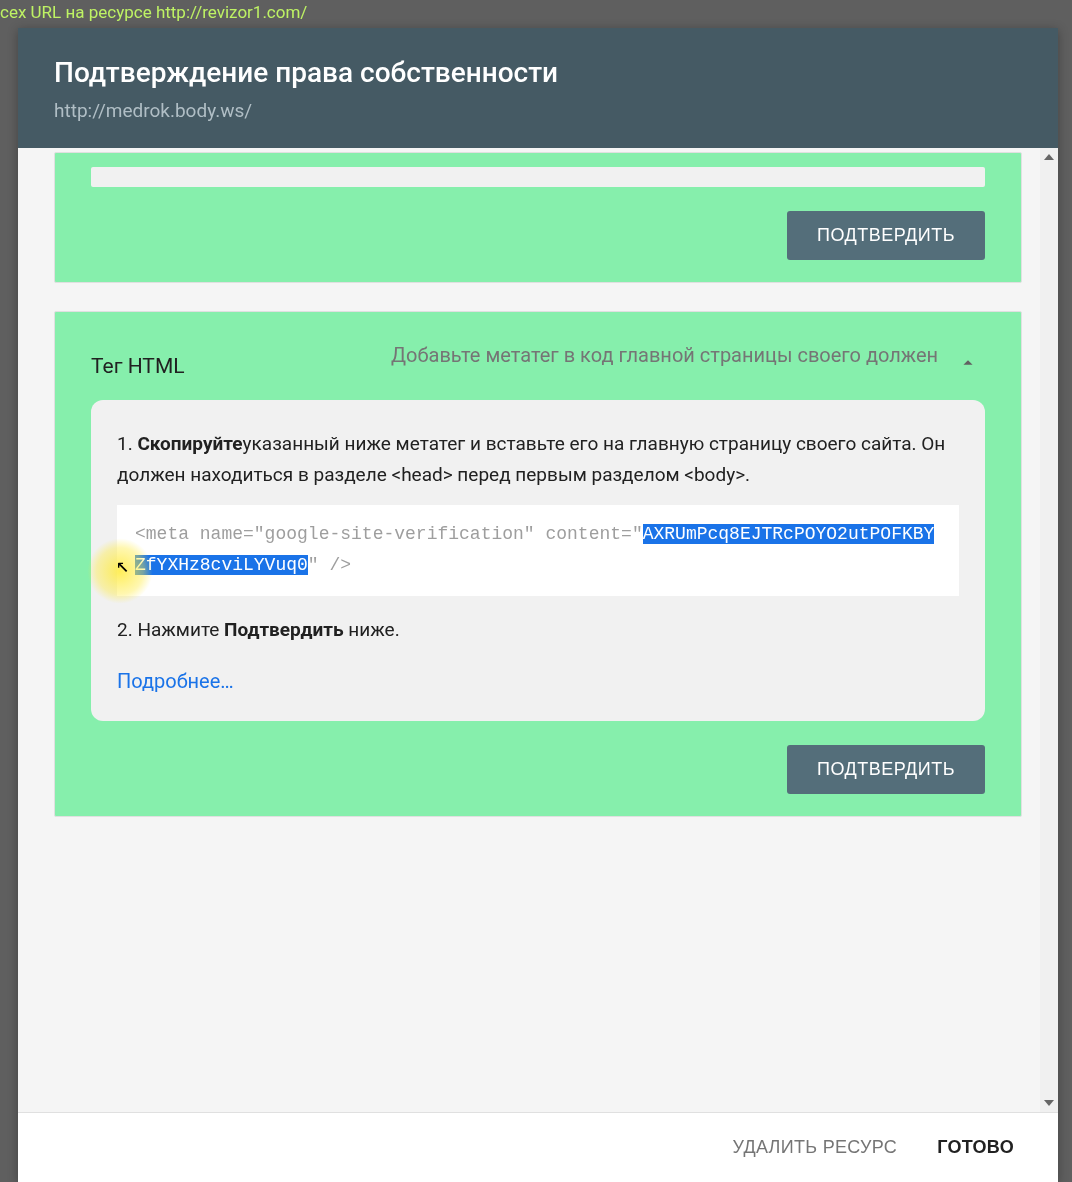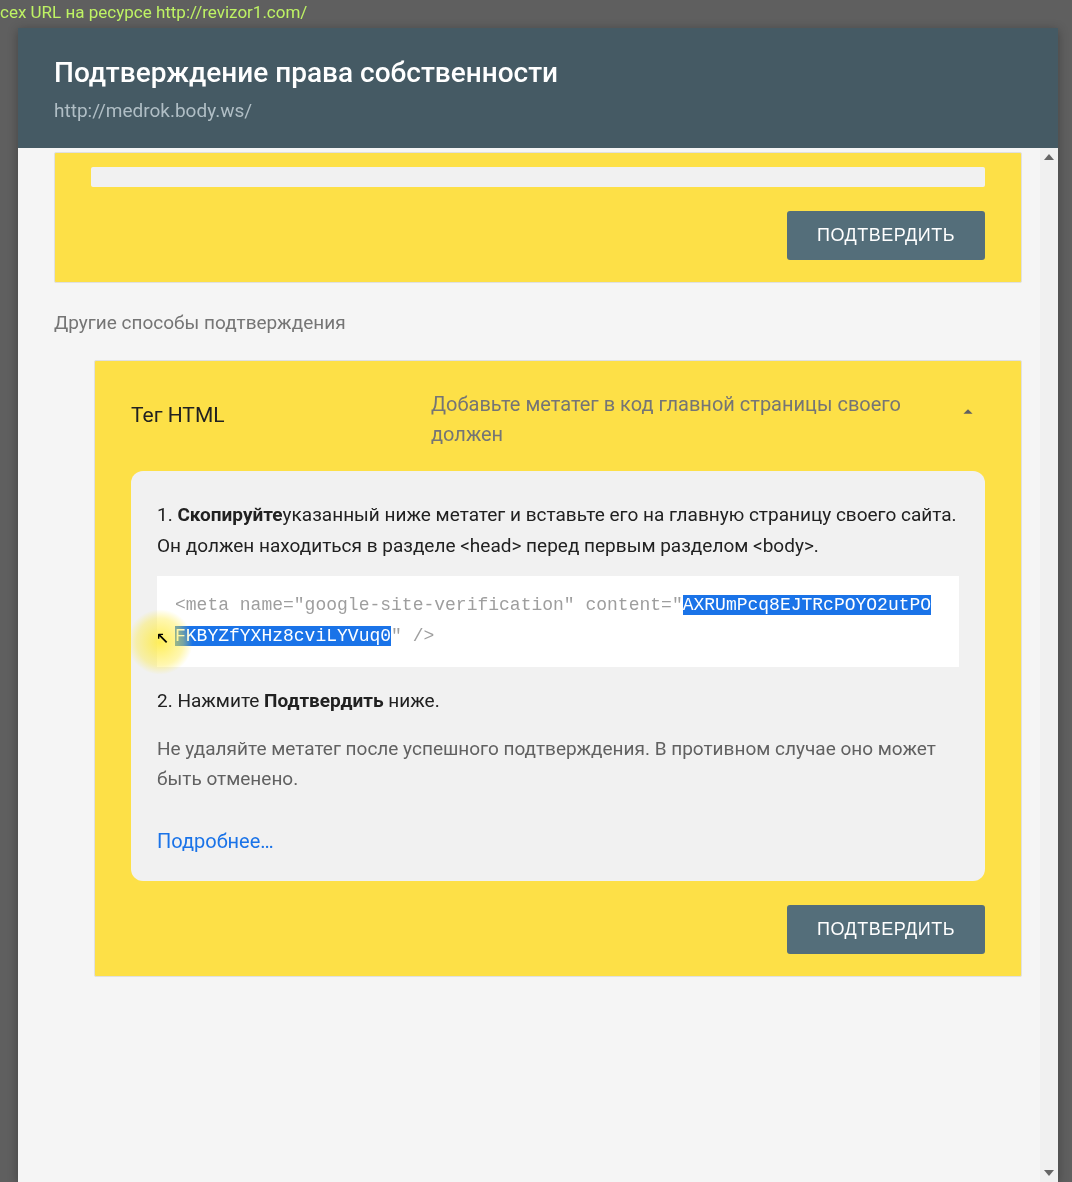--- a/index.html
+++ b/index.html
@@ -63,21 +63,21 @@
     .scroll-up, .scroll-down {
       position: absolute;
       width: 0; height: 0;
       left: 4px;
       border-left: 5px solid transparent;
       border-right: 5px solid transparent;
     }
     .scroll-up { top: 6px; border-bottom: 6px solid #666; }
     .scroll-down { bottom: 6px; border-top: 6px solid #666; }
     .card {
-      background: #fde047;
+      background: #86efac;
       border-radius: 2px;
       border: 1px solid #e0e0e0;
       margin-bottom: 28px;
       padding: 0;
     }
     .card-top {
       margin-top: 4px;
       padding: 14px 36px 22px;
     }
     .inner-gray {
@@ -102,21 +102,20 @@
       cursor: pointer;
       letter-spacing: 0.5px;
     }
     .section-label {
       color: #757575;
       font-size: 19px;
       margin: 20px 0 26px 0;
     }
     .card-main {
       padding: 0;
-      margin-left: 40px;
     }
     .expand-header {
       display: flex;
       align-items: flex-start;
       padding: 28px 36px 22px;
       cursor: pointer;
     }
     .expand-title {
       font-size: 21px;
       color: #212121;
@@ -240,21 +239,20 @@
       <div class="scroll-down"></div>
     </div>
 
     <div class="card card-top">
       <div class="inner-gray"></div>
       <div class="btn-row">
         <button class="btn">ПОДТВЕРДИТЬ</button>
       </div>
     </div>
 
-    <div class="section-label">Другие способы подтверждения</div>
 
     <div class="card card-main">
       <div class="expand-header">
         <div class="expand-title">Тег HTML</div>
         <div class="expand-desc">Добавьте метатег в код главной страницы своего должен</div>
         <div class="chevron">
           <svg width="22" height="22" viewBox="0 0 24 24">
               <path fill="currentColor" d="M7 14l5-5 5 5z"></path>
             </svg>
         </div>
@@ -268,24 +266,27 @@
         <div class="code-box">
           <div class="highlight-cursor"></div>
           <span class="cursor-arrow">↖</span>
           <span>&lt;meta name="google-site-verification" content="</span><span class="selected-text">AXRUmPcq8EJTRcPOYO2utPOFKBYZfYXHz8cviLYVuq0</span><span>"  /&gt;</span>
         </div>
 
         <div class="step">
           <span>2. Нажмите </span><b>Подтвердить</b><span> ниже.</span>
         </div>
 
-        <div class="warn">Не удаляйте метатег после успешного подтверждения. В противном случае оно может быть отменено.</div>
 
         <a class="link">Подробнее…</a>
       </div>
 
       <div class="btn-row">
         <button class="btn">ПОДТВЕРДИТЬ</button>
       </div>
     </div>
   </div>
 
+  <div class="dialog-footer">
+    <button class="footer-btn-secondary">УДАЛИТЬ РЕСУРС</button>
+    <button class="footer-btn-primary">ГОТОВО</button>
+  </div>
 </div>
 
 </body></html>

